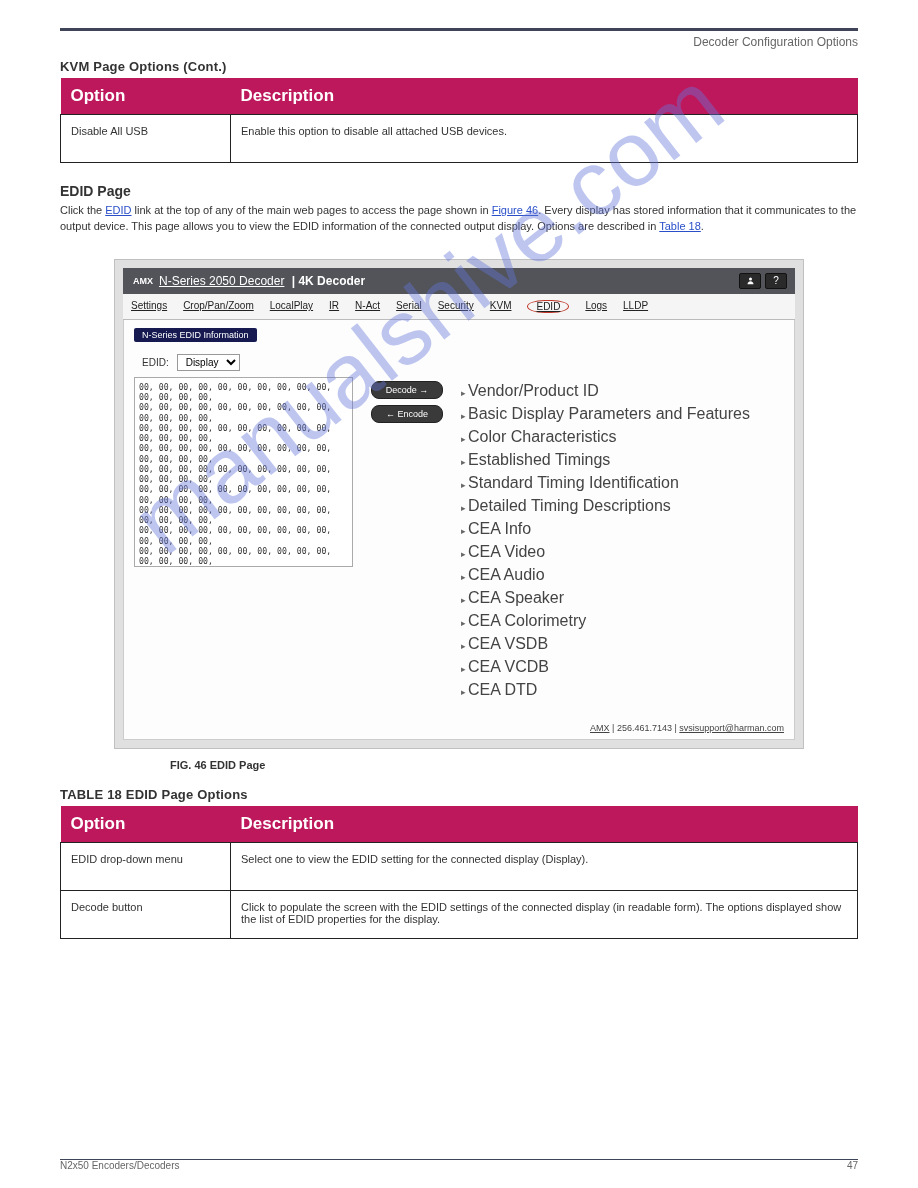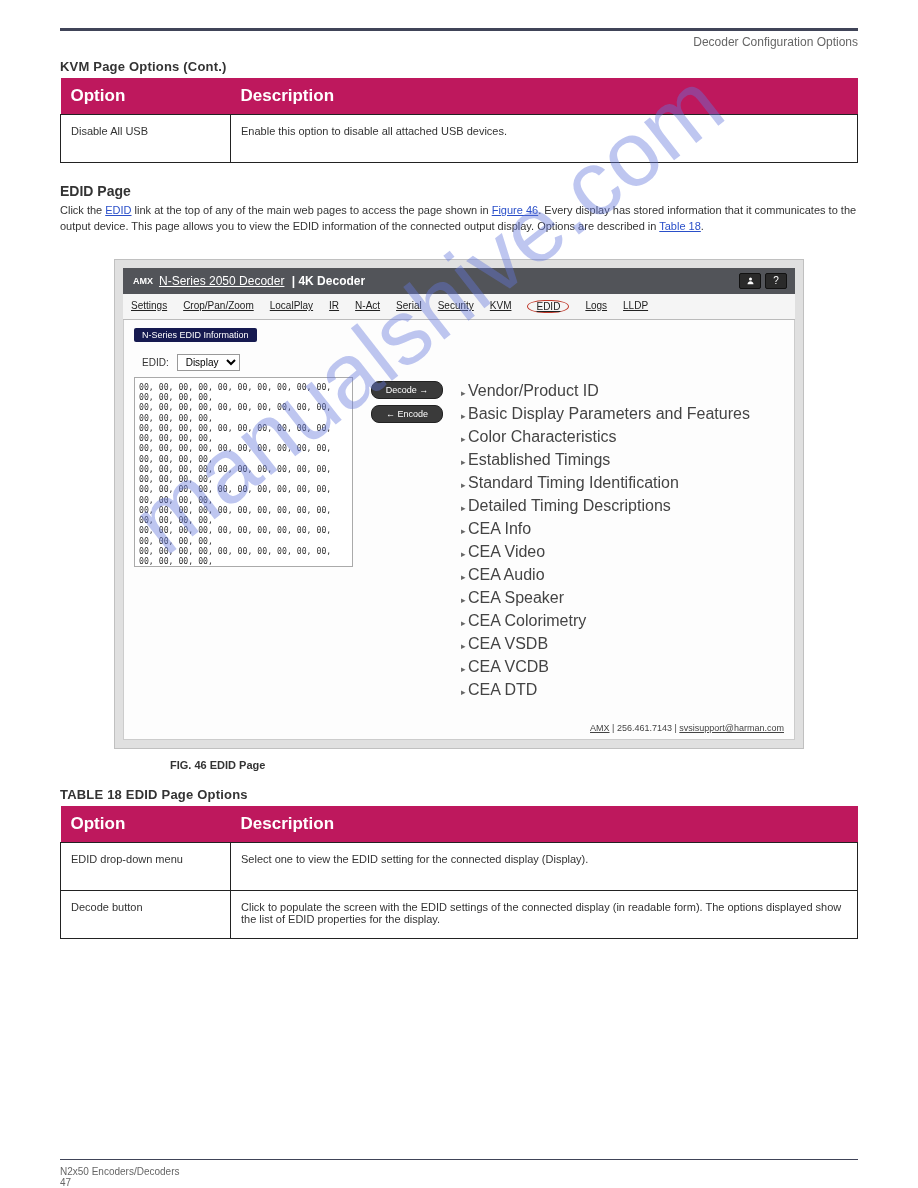--- a/index.html
+++ b/index.html
@@ -121,26 +121,24 @@
   .shot-footer {
     position:absolute; right:10px; bottom:6px;
     font-size:9px; color:#444;
   }
   .shot-footer a { text-decoration: underline; color:#444;}
   .fig-caption { font-size:11px; font-weight:bold; text-align:left; margin: 8px 0 16px 110px; }
 
   .page-footer {
     border-top:1px solid #404458;
     margin: 220px 60px 0 60px;
-    padding-top:6px;
     display:flex;
     justify-content: space-between;
     font-size:10px;
     color:#666;
-    flex-direction:column;
   }
 
   
   .watermark {
     position:absolute;
     top: 260px; left: 70px;
     font-size: 92px;
     font-weight: normal;
     color: rgba(100,120,220,0.42);
     transform: rotate(-38deg);

